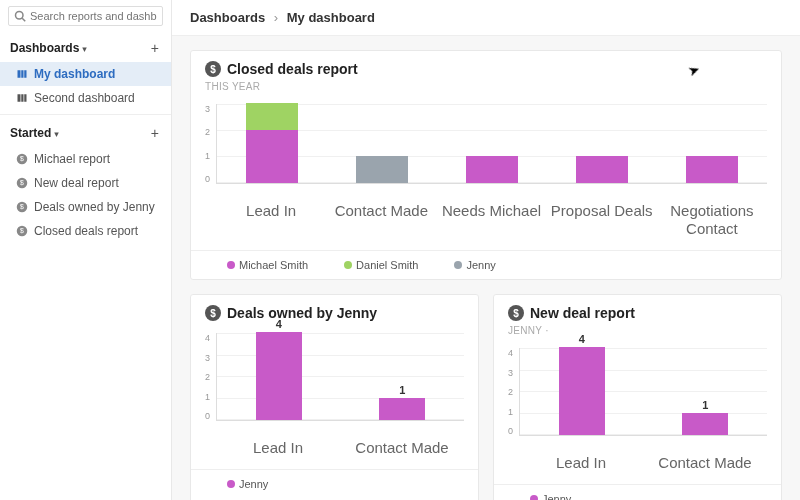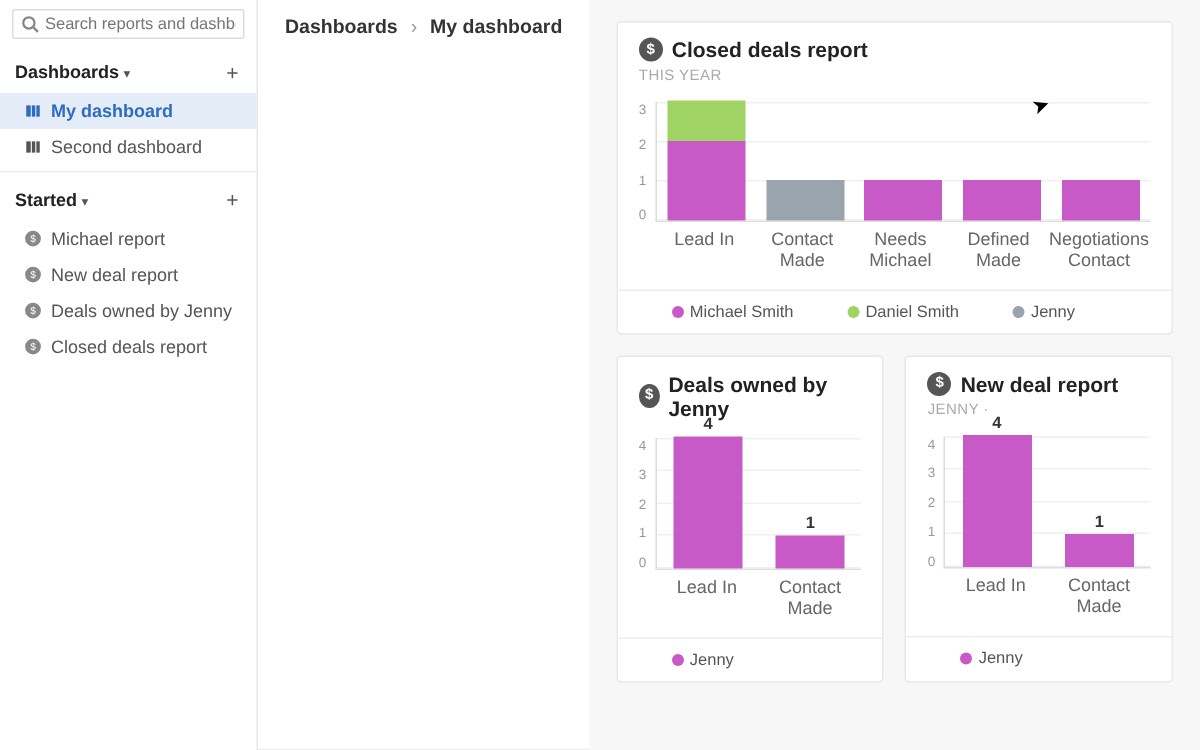--- a/index.html
+++ b/index.html
@@ -17,21 +17,21 @@
 .section-row .chev { font-size: 9px; margin-left: 3px; color: #555; }
 .add-btn { font-size: 14px; color: #555; cursor: pointer; padding: 0 2px; }
 
 .nav-item { display: flex; align-items: center; padding: 5px 10px 5px 16px; cursor: pointer; color: #555; font-size: 12px; }
 .nav-item.active { background: #e4edf7; color: #2d6cc0; font-weight: 600; }
 .nav-item .icon { width: 12px; height: 12px; margin-right: 6px; flex-shrink: 0; display: flex; align-items: center; justify-content: center; }
 .nav-item .icon svg { width: 100%; height: 100%; }
 
 hr.sep { border: none; border-top: 1px solid #eee; margin: 4px 0; }
 
-.main { flex: 1; display: flex; flex-direction: row; overflow: hidden; }
+.main { flex: 1; display: flex; flex-direction: column; overflow: hidden; }
 .breadcrumb { padding: 10px 18px; font-size: 13px; color: #333; border-bottom: 1px solid #eee; background: #fff; }
 .breadcrumb .crumb { font-weight: 600; }
 .breadcrumb .sep { margin: 0 5px; color: #999; }
 .breadcrumb .cur { font-weight: 700; }
 .content { flex: 1; overflow: auto; padding: 14px 18px; }
 
 .card { background: #fff; border: 1px solid #e8e8e8; border-radius: 3px; margin-bottom: 14px; }
 .row2 { display: flex; gap: 14px; }
 .row2 .card { flex: 1; }
 .card-head { padding: 10px 14px 4px; }
@@ -46,21 +46,21 @@
 .chart { display: flex; }
 .yaxis { display: flex; flex-direction: column; justify-content: space-between; font-size: 9px; color: #999; text-align: right; padding-right: 6px; }
 .plot-wrap { flex: 1; }
 .plot { position: relative; border-left: 1px solid #ddd; border-bottom: 1px solid #ddd; display: flex; align-items: flex-end; justify-content: space-around; }
 .gridlines { position: absolute; inset: 0; display: flex; flex-direction: column; justify-content: space-between; pointer-events: none; }
 .gridlines div { border-top: 1px solid #f0f0f0; height: 0; }
 .stack { display: flex; flex-direction: column-reverse; align-items: center; position: relative; }
 .seg { width: 52px; }
 .seg.narrow { width: 46px; }
 .val-label { position: absolute; top: -14px; font-size: 11px; font-weight: 700; color: #333; }
-.xlabels { display: flex; justify-content: center; font-size: 12px; color: #666; margin-top: 4px; text-align: center; }
+.xlabels { display: flex; justify-content: flex-start; font-size: 15px; color: #666; margin-top: 18px; text-align: center; }
 .xlabels span { flex: 1; padding: 0 1px; line-height: 1.2; }
 
 .cursor { position: absolute; top: 62px; right: 100px; font-size: 14px; color: #000; transform: rotate(-20deg); }
 </style>
 </head>
 <body>
 
 <div class="sidebar">
   <div class="search-wrap">
     <div class="search">
@@ -194,21 +194,21 @@
                   <div class="seg" style="height: 26.6667px; background: rgb(200, 90, 200);"></div>
                 </div>
                 <div class="stack">
                   <div class="seg" style="height: 26.6667px; background: rgb(200, 90, 200);"></div>
                 </div>
               </div>
               <div class="xlabels">
                 <span>Lead In</span>
                 <span>Contact Made</span>
                 <span>Needs Michael</span>
-                <span>Defined Made</span>
+                <span>Proposal Deals</span>
                 <span>Negotiations Contact</span>
               </div>
             </div>
           </div>
         </div>
       <div class="legend" id="legend-closed_deals">
           <span class="legend-item">
             <span class="legend-dot" style="background:#c85ac8"></span>
             <span>Michael Smith</span>
           </span>

